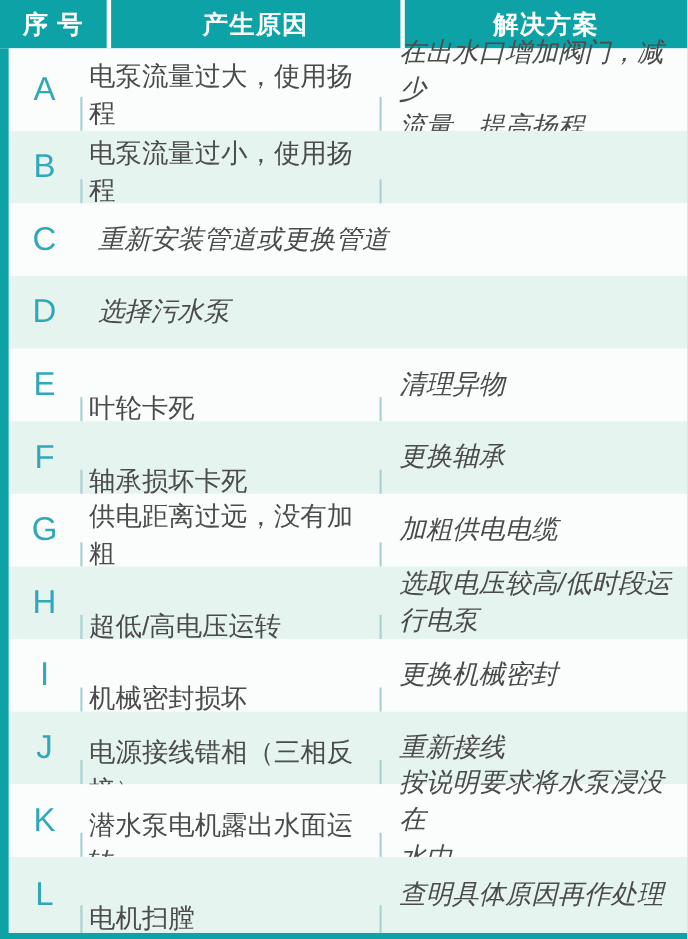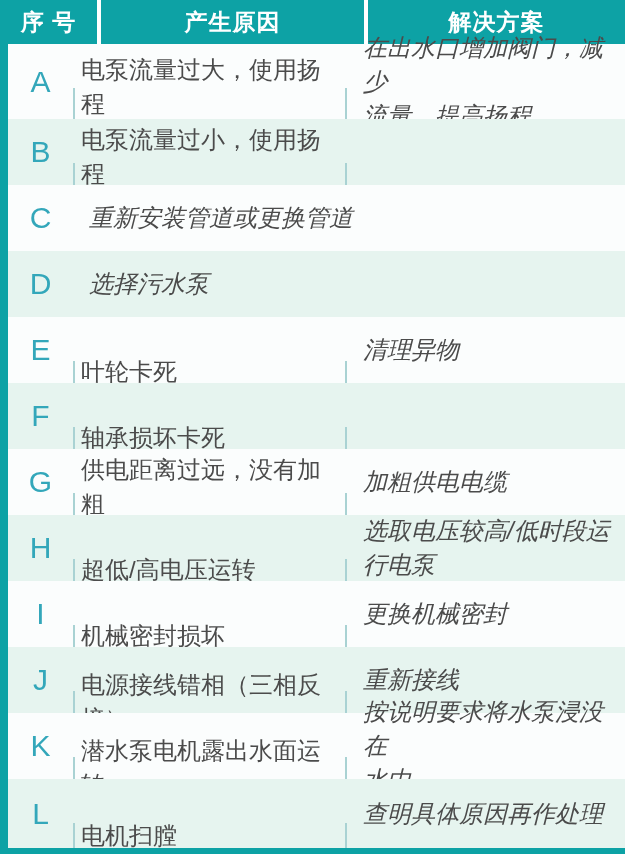--- a/index.html
+++ b/index.html
@@ -113,20 +113,21 @@
 
   <div class="row">
     <div class="cell cell-id">E</div>
     <div class="cell cell-cause">叶轮卡死</div>
     <div class="cell cell-solution">清理异物</div>
   </div>
 
   <div class="row">
     <div class="cell cell-id">F</div>
     <div class="cell cell-cause">轴承损坏卡死</div>
+    <div class="cell cell-solution">更换轴承</div>
   </div>
 
   <div class="row">
     <div class="cell cell-id">G</div>
     <div class="cell cell-cause">供电距离过远，没有加粗
 电缆</div>
     <div class="cell cell-solution">加粗供电电缆</div>
   </div>
 
   <div class="row">

